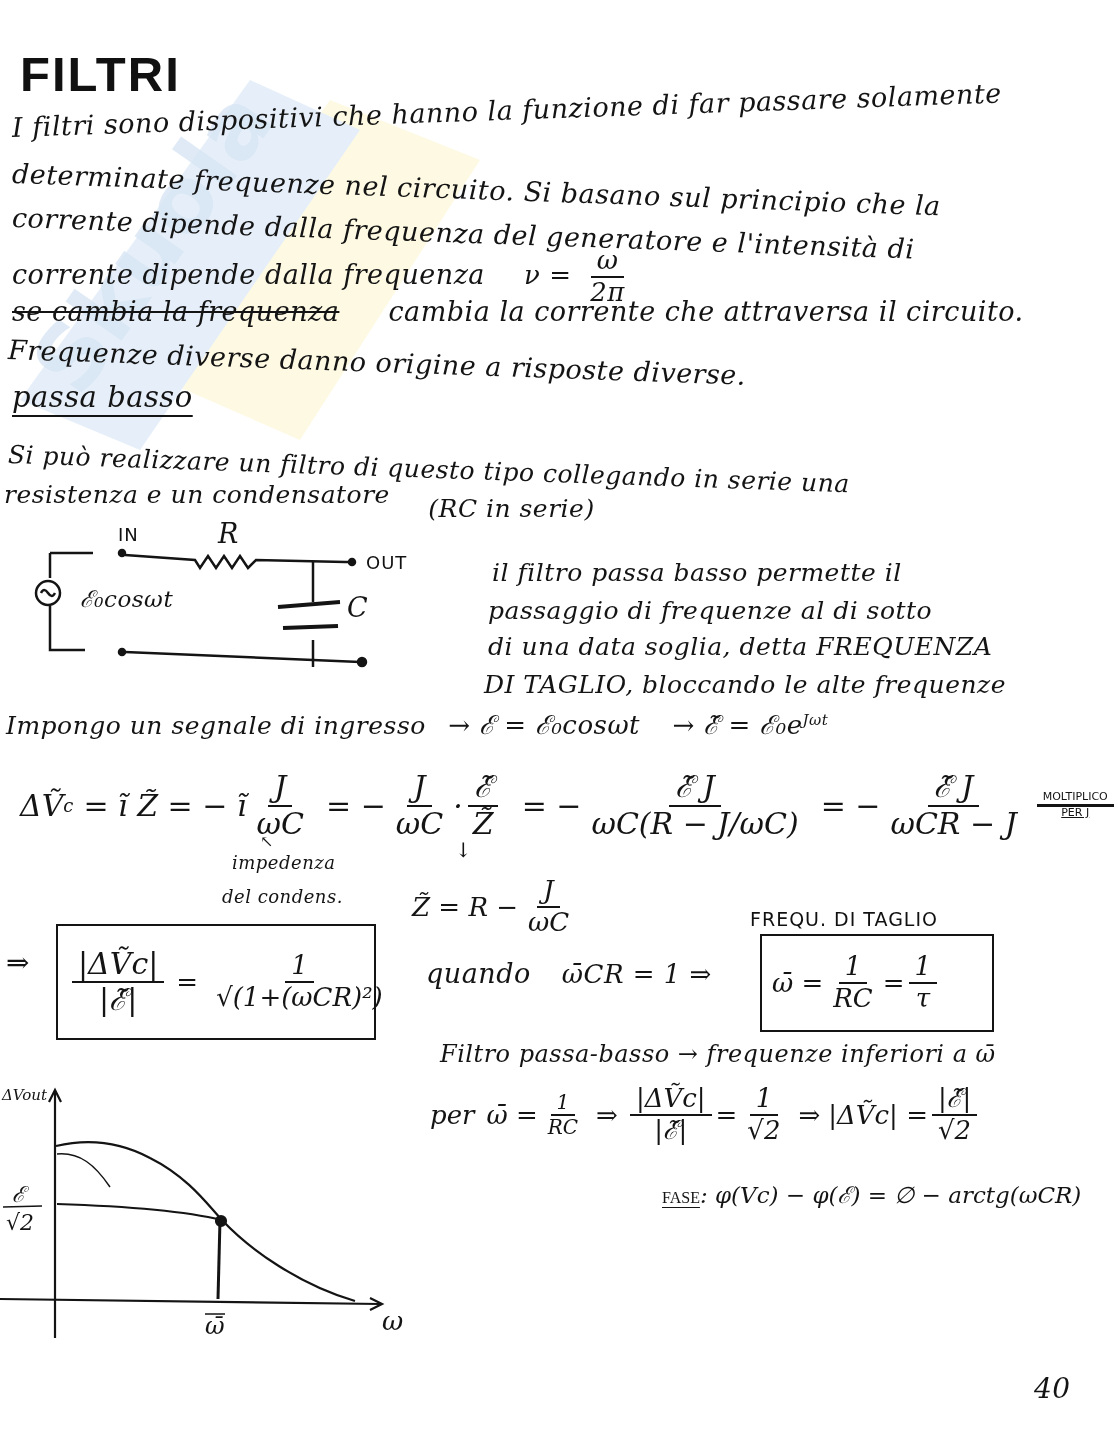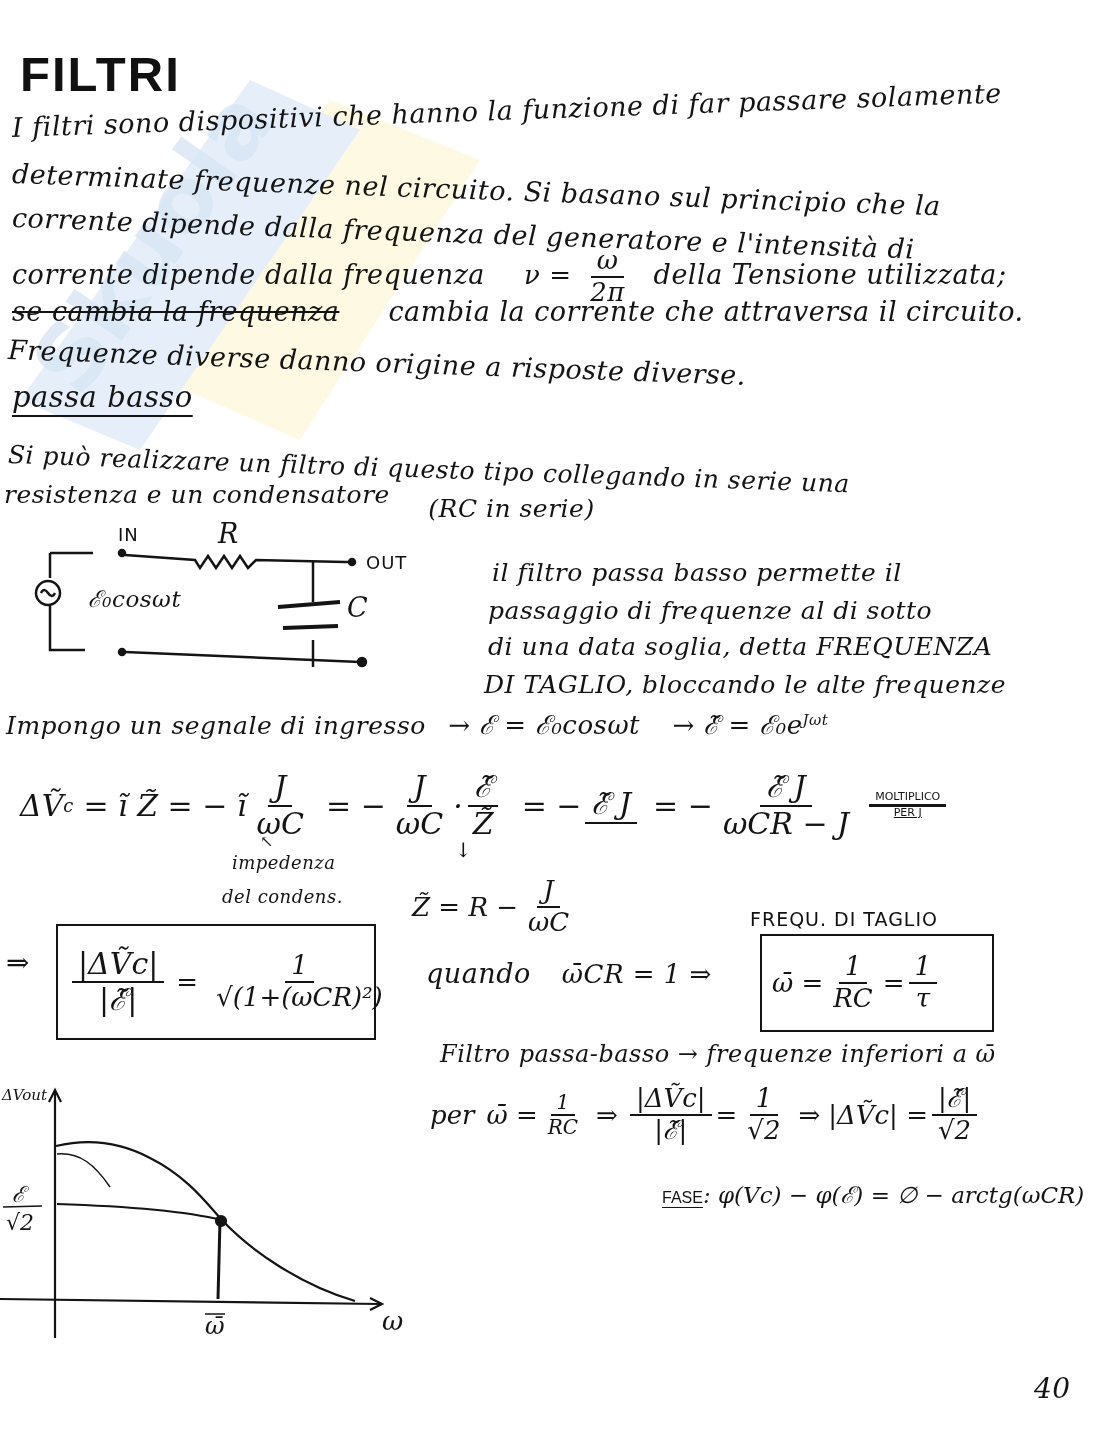--- a/index.html
+++ b/index.html
@@ -37,21 +37,20 @@
 <div class="abs hand rot2" style="left:12px; top:202px;">corrente dipende dalla frequenza del generatore e l'intensità di</div>
 <div class="abs hand" style="left:12px; top:246px;">
   <span>corrente dipende dalla frequenza</span>
   <span class="math" style="margin-left:30px;">
     <span>ν =</span>
     <span class="frac">
         <span class="num">ω</span>
         <span class="den">2π</span>
       </span>
   </span>
-  <span style="margin-left:10px;">della Tensione utilizzata;</span>
 </div>
 <div class="abs hand" style="left:12px; top:296px;">
   <span style="text-decoration: line-through;">se cambia la frequenza</span>
   <span style="margin-left:40px;">cambia la corrente che attraversa il circuito.</span>
 </div>
 <div class="abs hand rot2" style="left:8px; top:334px;">Frequenze diverse danno origine a risposte diverse.</div>
 
 <div class="abs hand uline" style="left:12px; top:380px; font-size:29px;">passa basso</div>
 
 <div class="abs hand rot2" style="left:8px; top:440px; font-size:25px;">Si può realizzare un filtro di questo tipo collegando in serie una</div>
@@ -76,21 +75,21 @@
     <path d="M313,120 L313,147"></path>
     <circle cx="122" cy="132" r="3" fill="#141414"></circle>
     <path d="M125,132 L313,140 L360,142"></path>
     <circle cx="362" cy="142" r="4" fill="#141414"></circle>
   </g>
 </svg>
 <div class="abs small-caps" style="left:118px; top:524px;">IN</div>
 <div class="abs hand" style="left:218px; top:518px;">R</div>
 <div class="abs small-caps" style="left:366px; top:552px;">OUT</div>
 <div class="abs hand" style="left:347px; top:592px;">C</div>
-<div class="abs hand" style="left:88px; top:582px; font-size:23px;">ℰ₀cosωt</div>
+<div class="abs hand" style="left:80px; top:582px; font-size:23px;">ℰ₀cosωt</div>
 
 <div class="abs hand" style="left:492px; top:558px; font-size:25px;">il filtro passa basso permette il</div>
 <div class="abs hand" style="left:488px; top:596px; font-size:25px;">passaggio di frequenze al di sotto</div>
 <div class="abs hand" style="left:488px; top:632px; font-size:25px;">di una data soglia, detta FREQUENZA</div>
 <div class="abs hand" style="left:484px; top:670px; font-size:25px;">DI TAGLIO, bloccando le alte frequenze</div>
 
 <div class="abs hand" style="left:6px; top:706px; font-size:25px;">
   <span>Impongo un segnale di ingresso</span>
   <span class="math" style="margin-left:14px;">→ ℰ = ℰ₀cosωt</span>
   <span class="math" style="margin-left:24px;">→ ℰ̃ = ℰ₀e</span><span class="math sup">Jωt</span>
@@ -110,20 +109,21 @@
       <span class="den">ωC</span>
     </span>
   <span>·</span>
   <span class="frac">
       <span class="num">ℰ̃</span>
       <span class="den">Z̃</span>
     </span>
   <span style="margin-left:18px;">= −</span>
   <span class="frac">
       <span class="num">ℰ̃ J</span>
+      <span class="den">ωC(R − J/ωC)</span>
     </span>
   <span style="margin-left:12px;">= −</span>
   <span class="frac">
       <span class="num">ℰ̃ J</span>
       <span class="den">ωCR − J</span>
     </span>
   <span class="frac" style="font-family:'DejaVu Sans',sans-serif; font-style:normal; font-size:11px; margin:0 10px;">
       <span class="num" style="border-bottom-width:3px;">MOLTIPLICO</span>
       <span class="den" style="text-decoration:underline;">PER J</span>
     </span>
@@ -192,21 +192,21 @@
       <span class="den">√2</span>
     </span>
   <span style="margin:0 8px;">⇒</span>
   <span>|ΔṼc| =</span>
   <span class="frac">
       <span class="num">|ℰ̃|</span>
       <span class="den">√2</span>
     </span>
 </div>
 <div class="abs math" style="left:662px; top:1178px; font-size:23px;">
-  <span class="uline" style="font-family:Liberation Sans, sans-serif; font-style:normal; font-size:16px; text-underline-offset:4px;">FASE</span><span>: φ(Vc) − φ(ℰ) = ∅ − arctg(ωCR)</span>
+  <span class="uline" style="font-family:Liberation Serif, serif; font-style:normal; font-size:16px; text-underline-offset:4px;">FASE</span><span>: φ(Vc) − φ(ℰ) = ∅ − arctg(ωCR)</span>
 </div>
 
 <svg class="abs" style="left:0; top:1080px;" width="430" height="280">
   <g stroke="#141414" stroke-width="2.2" fill="none">
     <path d="M55,258 L55,12"></path>
     <path d="M49,22 L55,10 L61,22"></path>
     <path d="M0,219 L380,224"></path>
     <path d="M370,218 L382,224 L370,230"></path>
     <path d="M56,66 C90,58 120,62 150,78 C190,98 210,128 222,140 C250,170 300,205 355,221"></path>
     <path d="M57,74 C80,72 95,85 110,107" stroke-width="1.5"></path>

